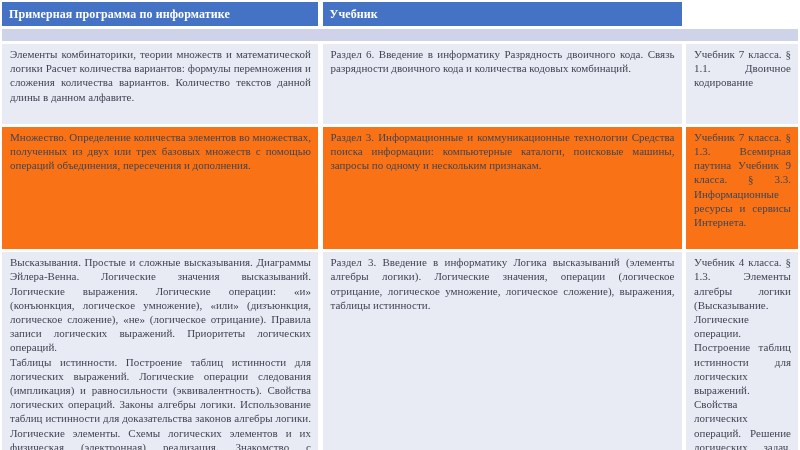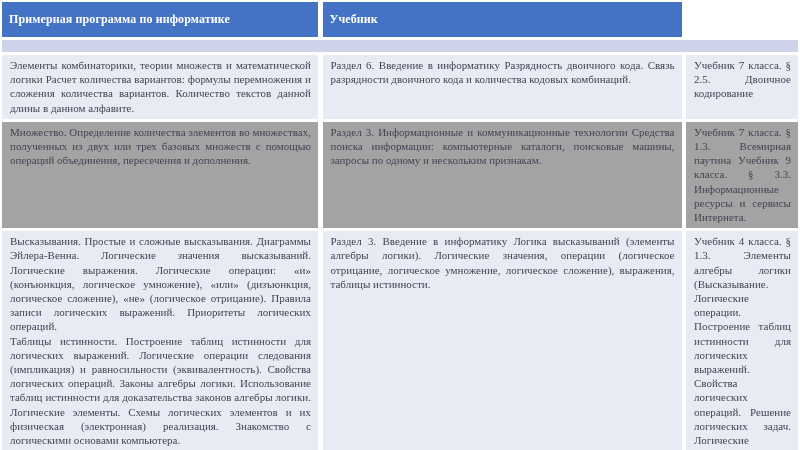--- a/index.html
+++ b/index.html
@@ -16,44 +16,44 @@
     display: grid;
     grid-template-columns: 316px 359px 112px;
     column-gap: 4.5px;
     margin-bottom: 3px;
   }
   .hdr .hcell {
     background: #4472C4;
     color: #ffffff;
     font-weight: bold;
     font-size: 12px;
-    height: 35px;
+    height: 24px;
     display: flex;
     align-items: center;
     padding: 0 22px 0 7px;
     letter-spacing: 0.1px;
     overflow: hidden;
     white-space: nowrap;
   }
   .spacer-row {
     height: 12px;
     background: #CED3EA;
     margin-bottom: 3px;
   }
   .cell {
-    padding: 3px 7px 4px 8px;
+    padding: 3px 7px 20px 8px;
     font-size: 11px;
     line-height: 14.2px;
     text-align: justify;
     color: #414453;
     overflow: hidden;
   }
   .cell p { margin: 0; }
   .light .cell { background: #E9EBF4; }
-  .lav .cell { background: #a3a3a3; }
+  .lav .cell { background: #f97316; }
   .r1 .cell { min-height: 51px; }
   .r2 .cell { min-height: 66px; }
   .r3 .cell { min-height: 146px; }
 </style>
 </head>
 <body>
 
 <div class="page">
   <div class="tbl">
 
@@ -69,21 +69,21 @@
     <div class="spacer-row"></div>
 
     <div class="grid-row light r1">
       <div class="cell">
         <p>Элементы комбинаторики, теории множеств и математической логики Расчет количества вариантов: формулы перемножения и сложения количества вариантов. Количество текстов данной длины в данном алфавите.</p>
       </div>
       <div class="cell">
         <p>Раздел 6. Введение в информатику Разрядность двоичного кода. Связь разрядности двоичного кода и количества кодовых комбинаций.</p>
       </div>
       <div class="cell">
-        <p>Учебник 7 класса. § 2.5. Двоичное кодирование</p>
+        <p>Учебник 7 класса. § 1.1. Двоичное кодирование</p>
       </div>
     </div>
 
     <div class="grid-row lav r2">
       <div class="cell">
         <p>Множество. Определение количества элементов во множествах, полученных из двух или трех базовых множеств с помощью операций объединения, пересечения и дополнения.</p>
       </div>
       <div class="cell">
         <p>Раздел 3. Информационные и коммуникационные технологии Средства поиска информации: компьютерные каталоги, поисковые машины, запросы по одному и нескольким признакам.</p>
       </div>

